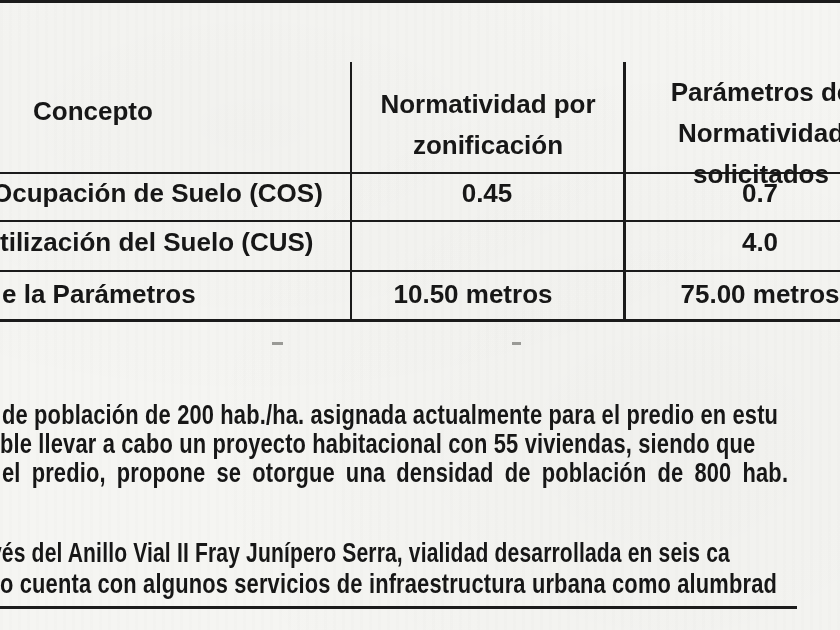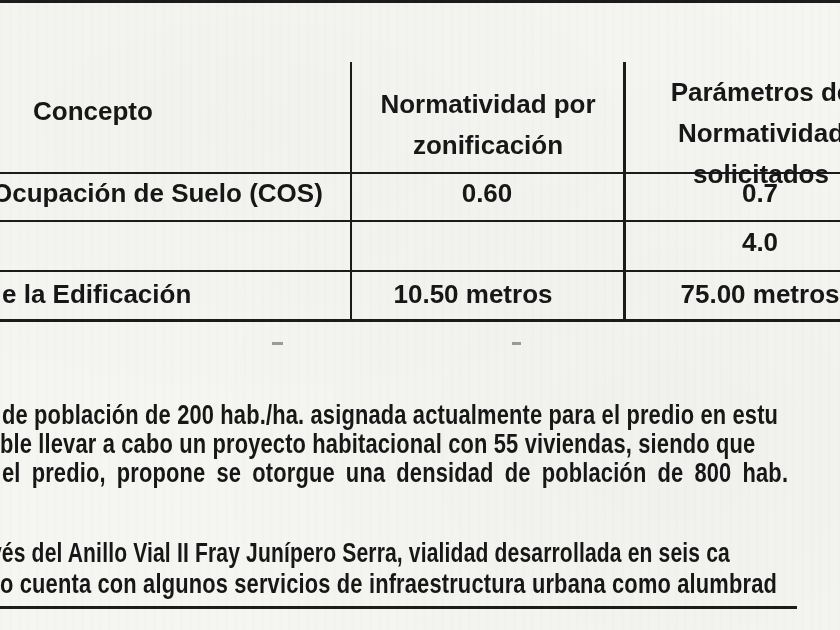--- a/index.html
+++ b/index.html
@@ -86,26 +86,27 @@
   <div class="t-sep3 hline"></div>
   <div class="t-bot hline"></div>
   <div class="t-v1 vline"></div>
   <div class="t-v2 vline"></div>
 
   <div class="cell h-col1">Concepto</div>
   <div class="cell wrap h-col2">Normatividad por zonificación</div>
   <div class="cell wrap h-col3">Parámetros de Normatividad solicitados</div>
 
   <div class="cell r1-label">Ocupación de Suelo (COS)</div>
-  <div class="cell r1-v2">0.60</div>
+  <div class="cell r1-v2">0.45</div>
   <div class="cell r1-v3">0.7</div>
 
+  <div class="cell r2-label">tilización del Suelo (CUS)</div>
   <div class="cell r2-v3">4.0</div>
 
-  <div class="cell r3-label">e la Edificación</div>
+  <div class="cell r3-label">e la Parámetros</div>
   <div class="cell r3-v2">10.50 metros</div>
   <div class="cell r3-v3">75.00 metros</div>
 
   <div class="speck faint sp5"></div>
   <div class="speck faint sp6"></div>
 
   <div class="pline p1-l1">de población de 200 hab./ha. asignada actualmente para el predio en estu</div>
   <div class="pline p1-l2">ble llevar a cabo un proyecto habitacional con 55 viviendas, siendo que</div>
   <div class="pline p1-l3">el predio, propone se otorgue una densidad de población de 800 hab.</div>
 

